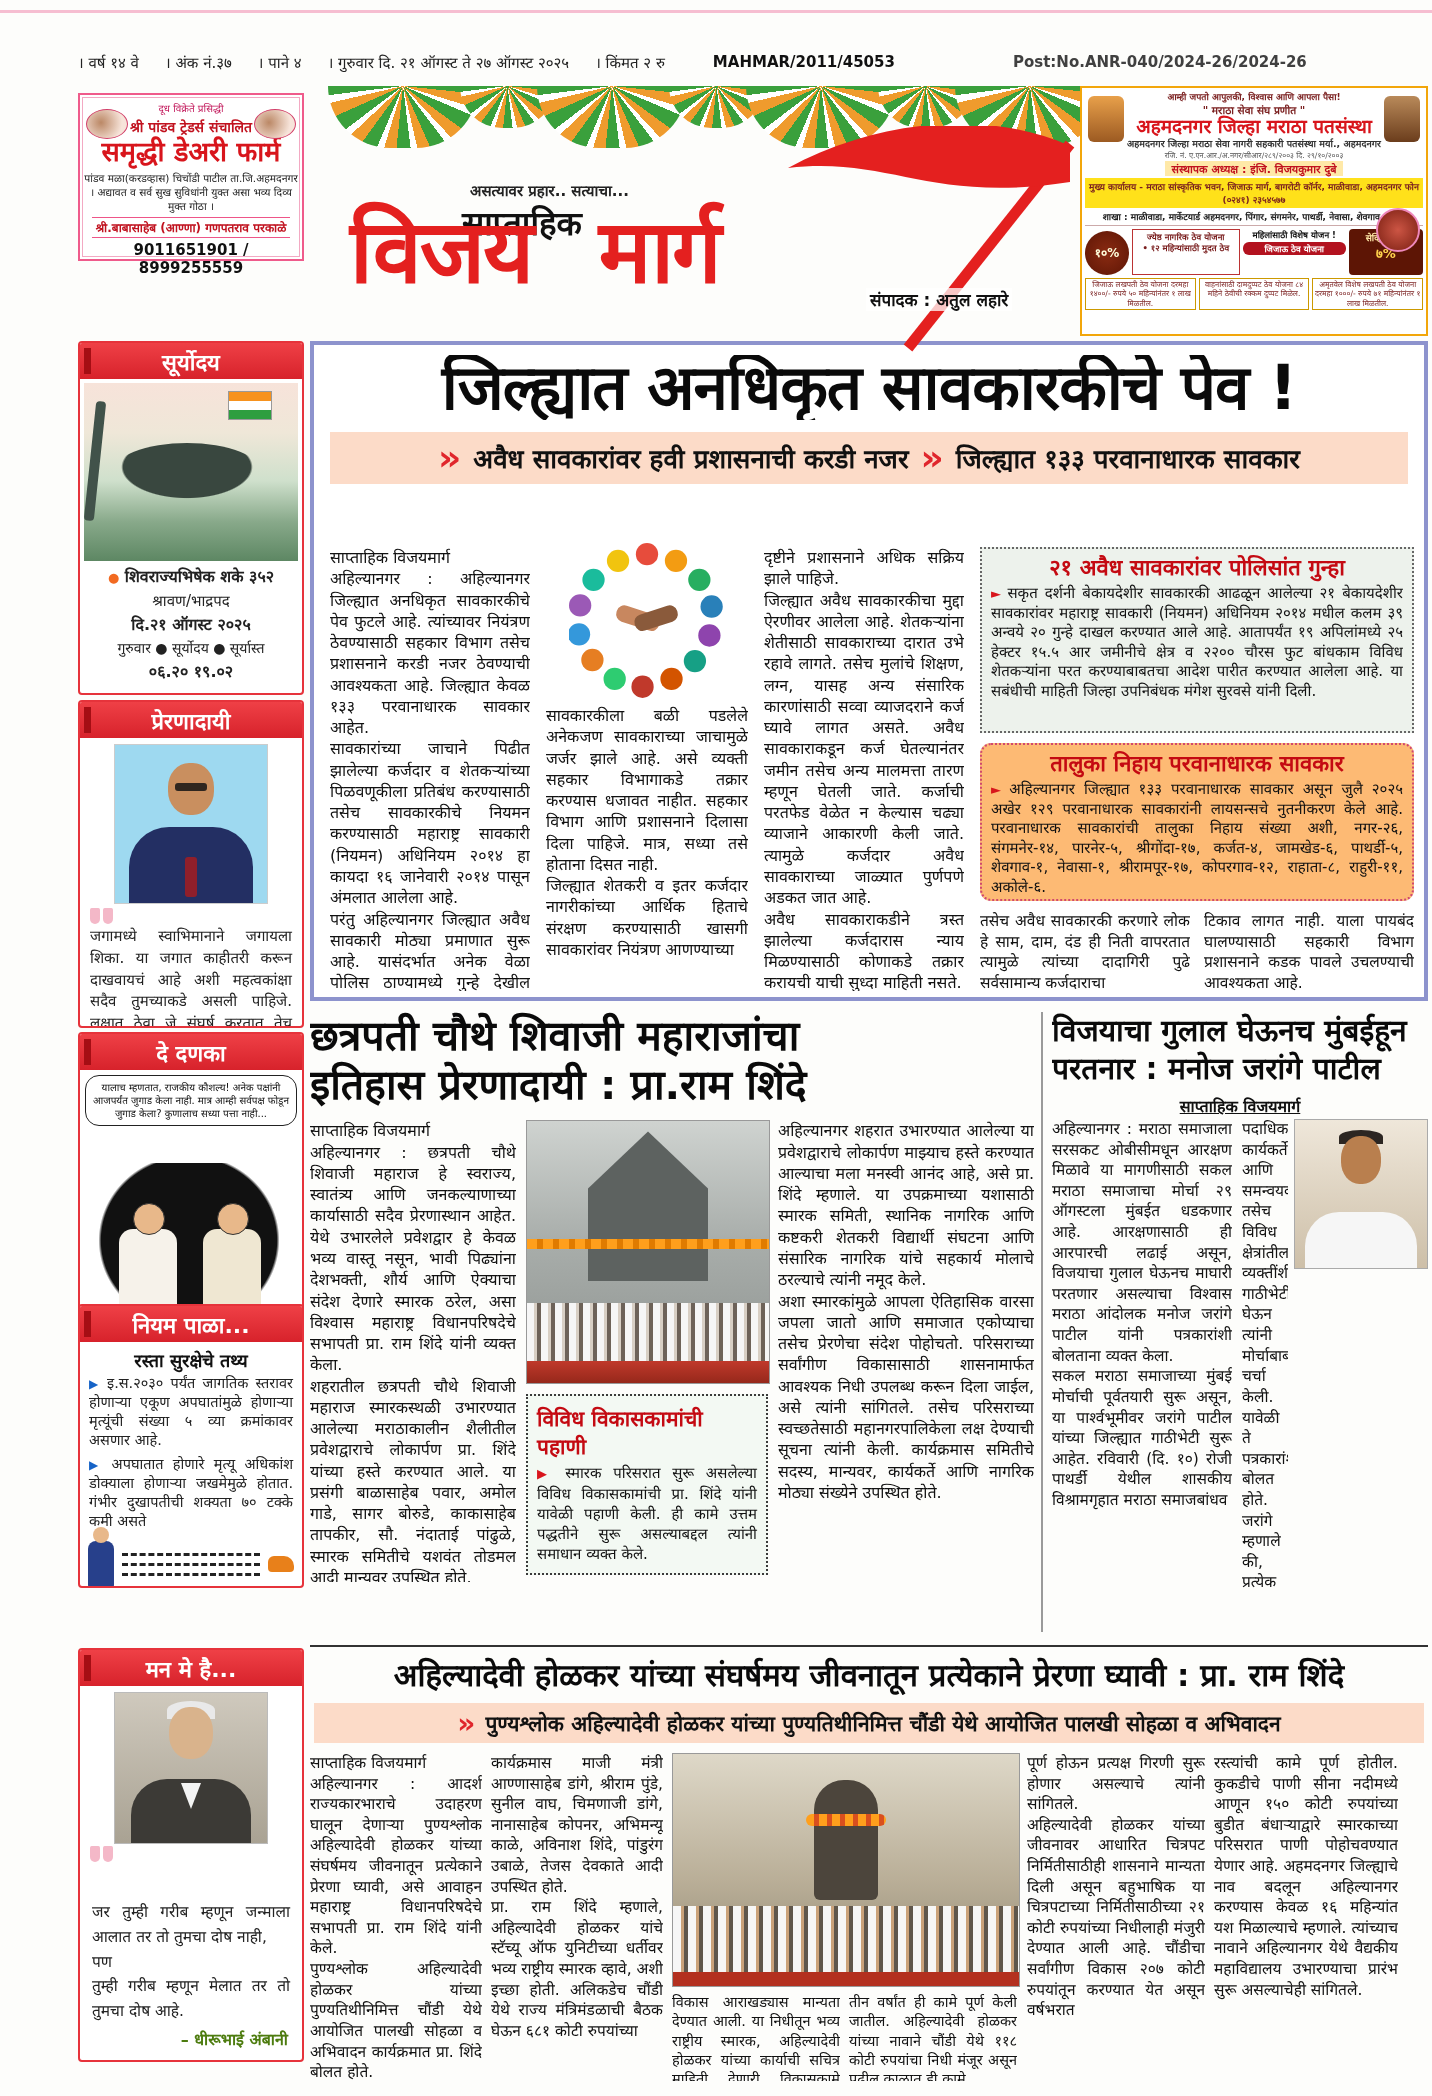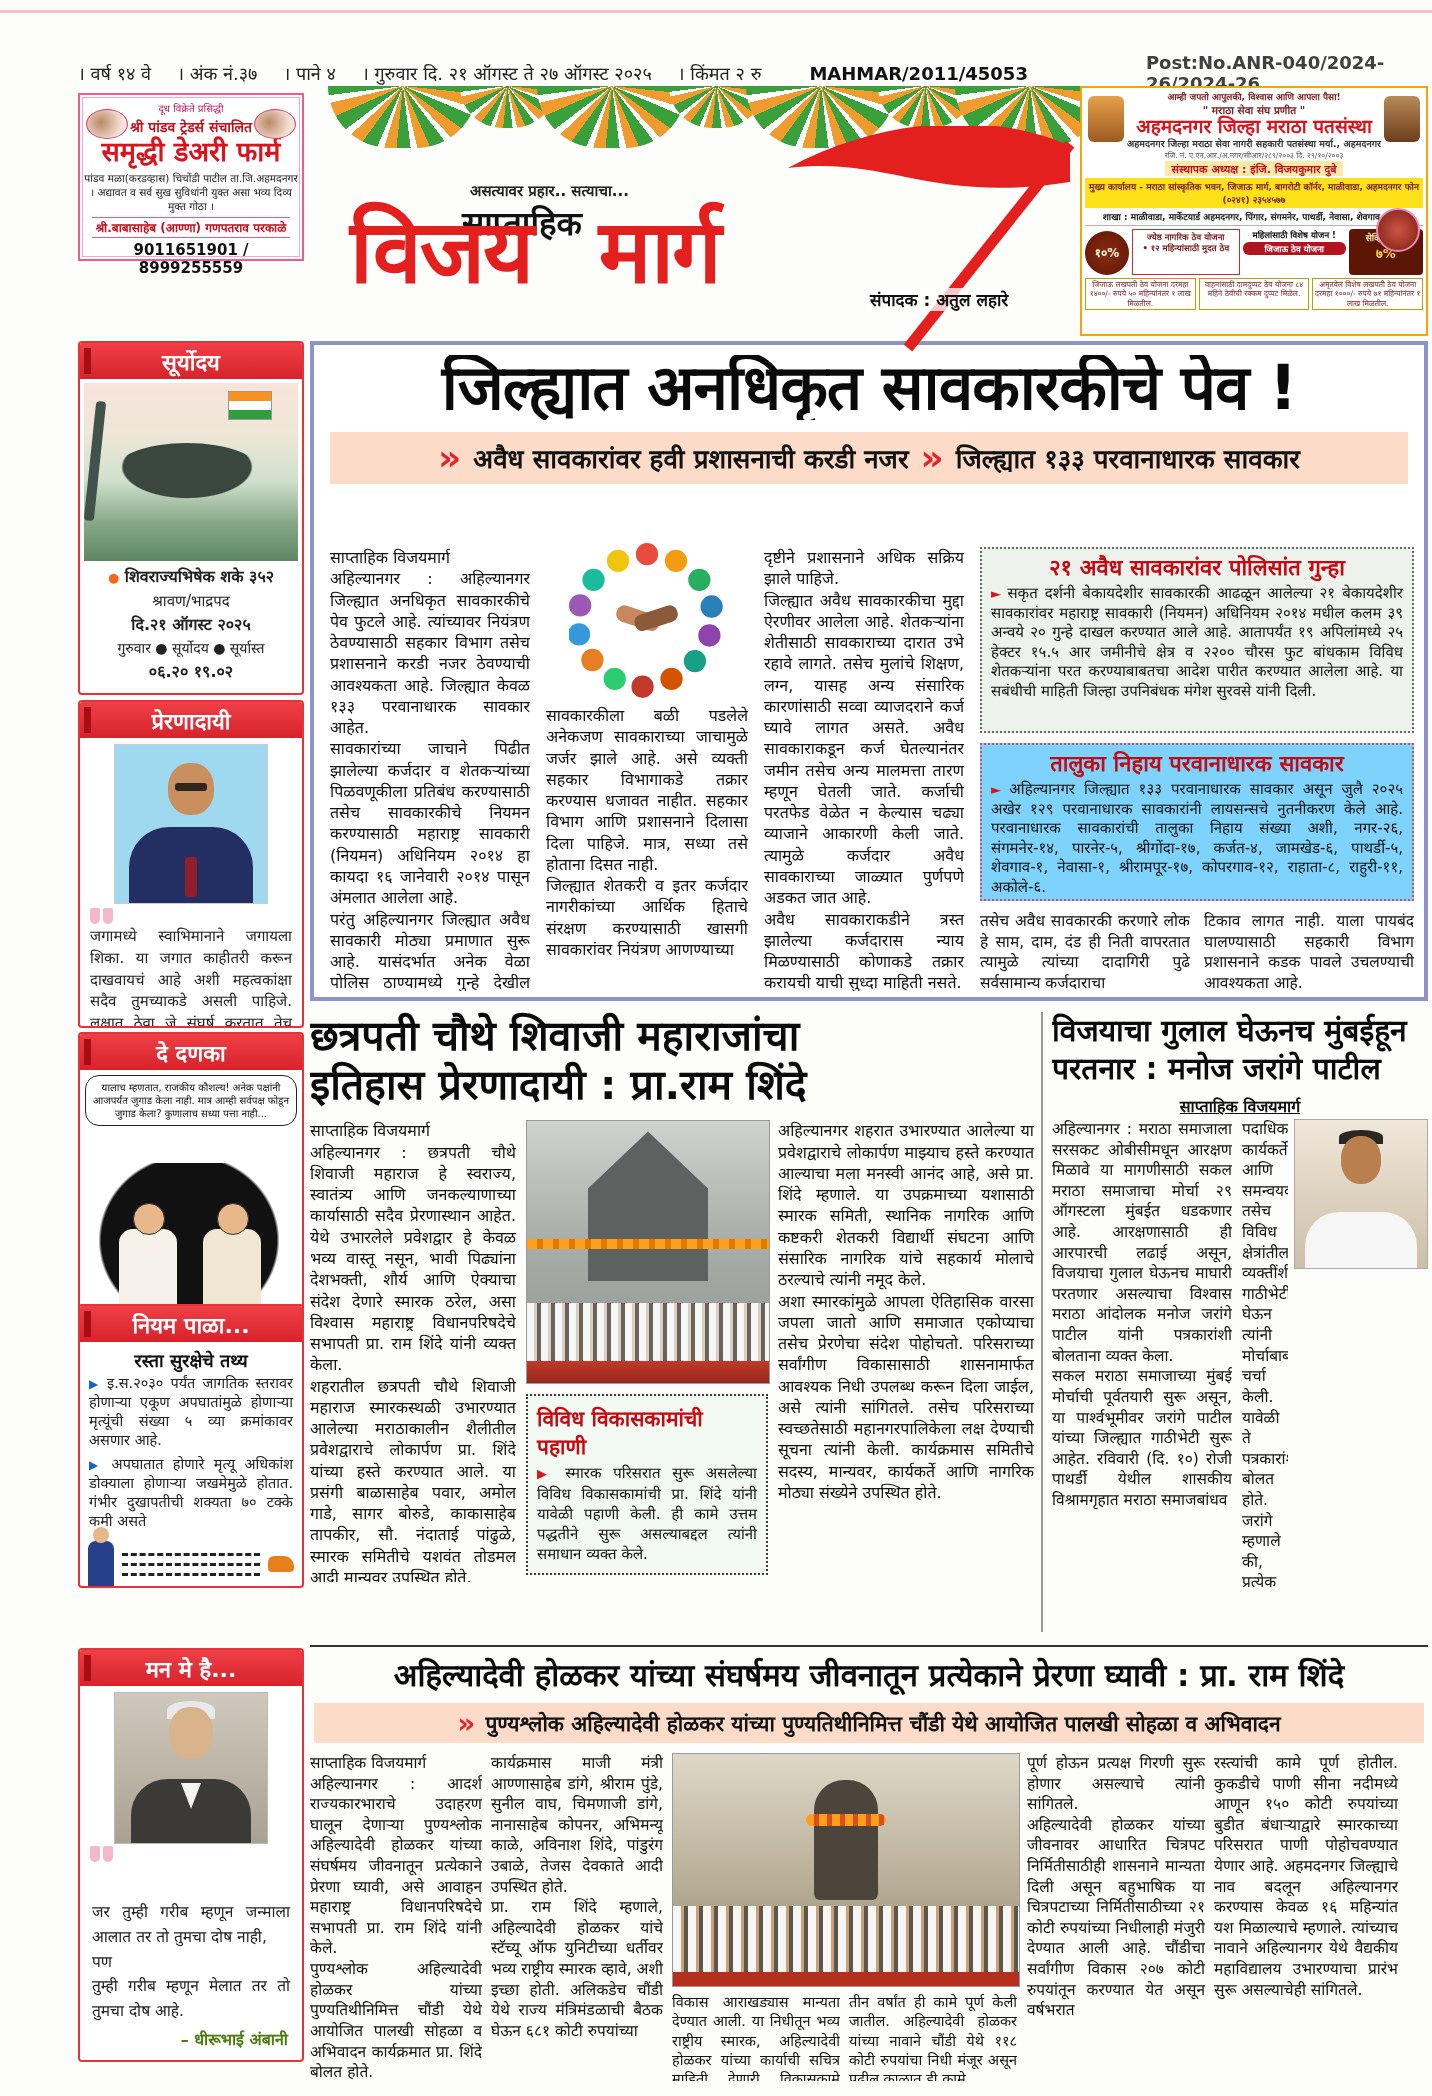--- a/index.html
+++ b/index.html
@@ -1,20 +1,20 @@
 <!DOCTYPE html>
 <html><head>
 <meta charset="utf-8">
 <style>
   html,body{margin:0;padding:0;}
   body{width:1432px;height:2096px;background:#fdfdfb;font-family:"DejaVu Sans",sans-serif;position:relative;overflow:hidden;color:#111;}
   .just{text-align:justify;white-space:pre-line;line-height:1.33;overflow:hidden;}
   
   .topline{position:absolute;top:10px;left:0;width:1432px;height:3px;background:#f6bed1;}
-  .topbar{position:absolute;top:52px;left:78px;width:1330px;display:flex;align-items:center;font-size:18px;color:#222;}
+  .topbar{position:absolute;top:52px;left:78px;width:1330px;display:flex;align-items:center;font-size:15px;color:#222;}
   .topbar .it{margin-right:26px;white-space:nowrap;}
   .topbar .rni{font-weight:bold;margin-left:22px;color:#111;}
   .topbar .post{font-weight:bold;margin-left:118px;color:#404040;}
   
   .lad{position:absolute;left:78px;top:93px;width:226px;height:168px;border:2px solid #ef5b8b;box-shadow:inset 0 0 0 2px #fff,inset 0 0 0 3px #f3a9c3;background:#fff;text-align:center;padding-top:6px;box-sizing:border-box;}
   .lad .tiny{font-size:10px;color:#c2185b;}
   .lad .shop{font-size:14px;font-weight:bold;color:#c1121f;margin-top:2px;}
   .lad .big{font-size:27px;font-weight:900;color:#d8151c;line-height:1.05;margin-top:2px;}
   .lad .addr{font-size:10.5px;margin-top:5px;color:#222;}
   .lad .feat{font-size:10.5px;color:#222;}
@@ -95,21 +95,21 @@
   .attrib{font-weight:bold;text-align:right;padding:2px 14px 8px;font-size:16px;color:#4d7c0f;}
   
   .mainbox{position:absolute;left:310px;top:341px;width:1118px;height:660px;border:4px solid #8d93cd;background:#fff;box-sizing:border-box;}
   .lead-head{margin:10px 8px 0;text-align:center;font-size:62px;font-weight:900;letter-spacing:-1px;line-height:1.05;color:#0a0a0a;white-space:nowrap;overflow:hidden;}
   .kicker{margin:12px 16px 0;background:#fcdbc8;height:52px;display:flex;align-items:center;justify-content:center;gap:12px;font-size:26px;font-weight:800;color:#111;}
   .kicker .chv{color:#e0262c;font-size:36px;font-weight:900;line-height:1;}
   .lead-body{position:absolute;left:0;top:196px;right:0;bottom:0;}
   .ncol{position:absolute;font-size:16px;}
   .logo-wrap{width:156px;height:156px;margin:0 auto 6px;}
   .dbox{border:2px dotted #666;background:#edf2ec;padding:7px 9px;box-sizing:border-box;}
-  .dbox.pink{border-color:#d0486e;background:#7dd3fc;}
+  .dbox.pink{border-color:#d0486e;background:#fdba74;border-radius:11px;}
   .dbox .btitle{text-align:center;color:#c40a12;font-weight:900;font-size:22px;line-height:1.1;}
   .dbox .bbody{font-size:15px;text-align:justify;line-height:1.3;margin-top:4px;color:#111;overflow:hidden;}
   .arrR{color:#d8151c;font-size:13px;}
   
   .story2{position:absolute;left:310px;top:1012px;width:726px;height:625px;overflow:hidden;}
   .s2-head{font-size:41px;font-weight:900;line-height:1.2;color:#0a0a0a;}
   .s2-body{display:flex;gap:10px;margin-top:10px;}
   .memorial{width:100%;height:262px;background:
       linear-gradient(180deg,#cfd3d0 0%,#a9aeab 45%,#8d928f 100%);position:relative;overflow:hidden;border:1px solid #999;}
   .mem-arch{position:absolute;left:50%;top:10px;transform:translateX(-50%);width:120px;height:150px;background:#5d6260;clip-path:polygon(50% 0,100% 38%,100% 100%,0 100%,0 38%);}

